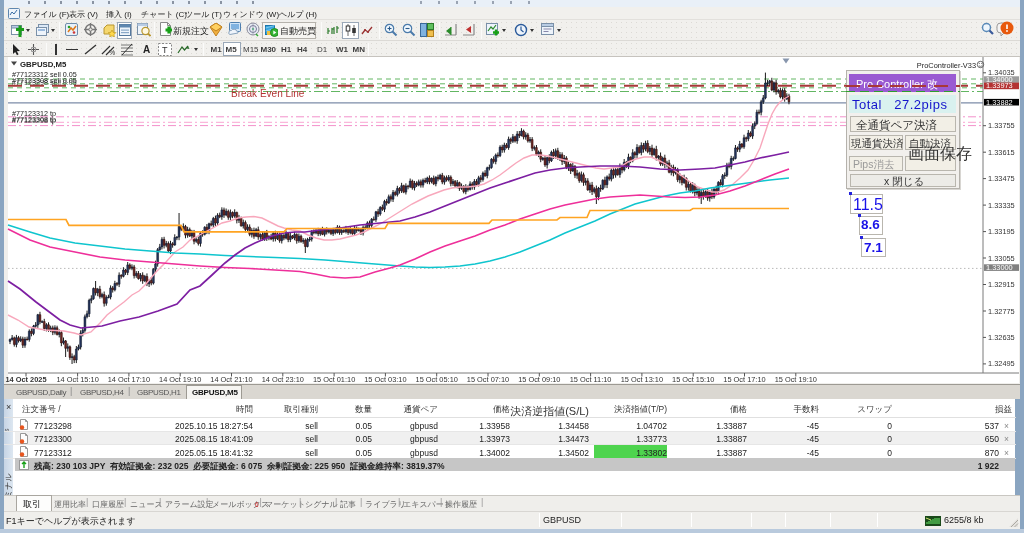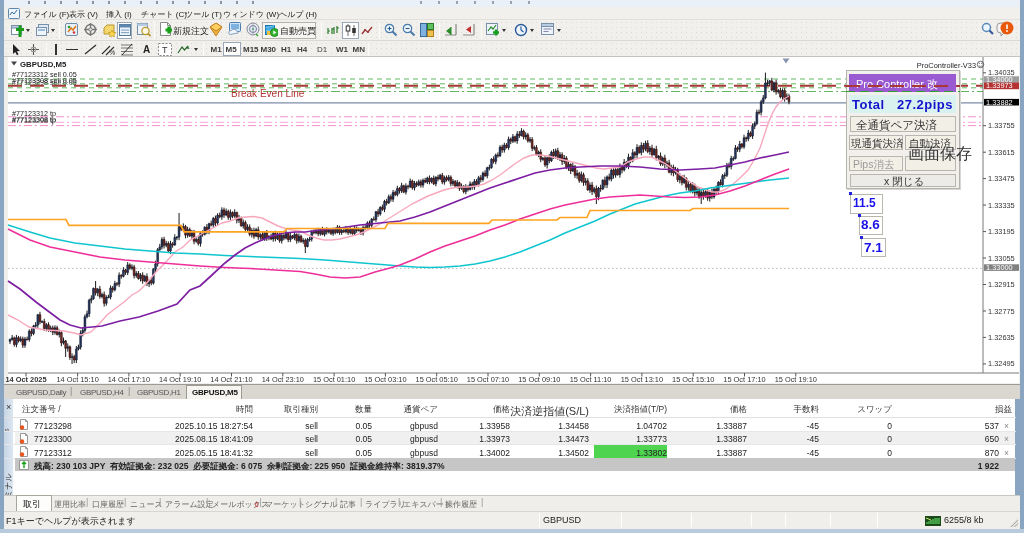--- a/index.html
+++ b/index.html
@@ -204,21 +204,21 @@
   </svg>
 <svg class="abs" style="left:176px;top:43px" width="16" height="13" viewBox="0 0 16 13">
     <path d="M2 10l4-6 2.5 3L12 3" stroke="#2a6a2a" stroke-width="1.2" fill="none"></path>
     <path d="M12 3l1.5 3-3-0.5z" fill="#2a6a2a"></path>
   </svg>
 <div class="abs" style="left:194px;top:48px;border-left:2.5px solid transparent;border-right:2.5px solid transparent;border-top:3.5px solid #333"></div>
 <div class="tb-sep" style="left:203px;top:43px;height:13px"></div>
 <div class="txt" style="left:210.5px;top:44.5px;font-size:8px;font-weight:bold;color:#3c3c3c">M1</div>
 <div class="abs" style="left:222.5px;top:41.5px;width:18px;height:14.5px;background:#fdfdfd;border:1px solid #9aa8b8"></div>
 <div class="txt" style="left:225.5px;top:44.5px;font-size:8px;font-weight:bold;color:#3c3c3c">M5</div>
-<div class="txt" style="left:243px;top:44.5px;font-size:8px;font-weight:bold;color:#3c3c3c">M15</div>
+<div class="txt" style="left:243px;top:44.5px;font-size:8px;font-weight:normal;color:#3c3c3c">M15</div>
 <div class="txt" style="left:260.5px;top:44.5px;font-size:8px;font-weight:bold;color:#3c3c3c">M30</div>
 <div class="txt" style="left:281px;top:44.5px;font-size:8px;font-weight:bold;color:#3c3c3c">H1</div>
 <div class="txt" style="left:297px;top:44.5px;font-size:8px;font-weight:bold;color:#3c3c3c">H4</div>
 <div class="txt" style="left:317px;top:44.5px;font-size:8px;font-weight:normal;color:#3c3c3c">D1</div>
 <div class="txt" style="left:336px;top:44.5px;font-size:8px;font-weight:bold;color:#3c3c3c">W1</div>
 <div class="txt" style="left:352.5px;top:44.5px;font-size:8px;font-weight:bold;color:#3c3c3c">MN</div>
 <div class="tb-sep" style="left:368px;top:43px;height:13px"></div>
 <svg width="1024" height="533" viewBox="0 0 1024 533" style="position:absolute;left:0;top:0">
 <rect x="8" y="57" width="1011" height="326" fill="#ffffff"></rect>
 <line x1="8" y1="268.4" x2="983" y2="268.4" stroke="#b9b9b9" stroke-width="1" stroke-dasharray="1.5,2.5"></line>
@@ -322,39 +322,39 @@
 <text x="976" y="67.5" text-anchor="end" font-family="'Liberation Sans',sans-serif" font-size="7.4" fill="#222">ProController-V33</text>
 <circle cx="980.5" cy="64.5" r="3.2" fill="none" stroke="#555" stroke-width="0.9"></circle>
 <circle cx="979.3" cy="63.6" r="0.5" fill="#555"></circle>
     <circle cx="981.7" cy="63.6" r="0.5" fill="#555"></circle>
 <path d="M979 65.8q1.5 1.2 3 0" stroke="#555" stroke-width="0.7" fill="none"></path>
 </svg>
 <div class="abs" style="left:846px;top:70px;width:114px;height:119px;background:#f2f0ed;border:1px solid #b5b2ac;box-shadow:1px 1px 0 #d8d6d2"></div>
 <div class="abs" style="left:849px;top:74px;width:107px;height:18px;background:#9a5ad2"></div>
 <div class="txt" style="left:856px;top:77px;font-size:11px;color:#fff">Pro Controller 改</div>
 <div class="abs" style="left:849px;top:95px;width:107px;height:18px;background:#d9f1ef"></div>
-<div class="txt" style="left:852px;top:96.5px;font-size:13px;font-weight:bold;letter-spacing:0.5px;color:#1414cc">Total&nbsp;&nbsp; 27.2pips</div>
+<div class="txt" style="left:852px;top:96.5px;font-size:13px;font-weight:normal;letter-spacing:0.5px;color:#1414cc">Total&nbsp;&nbsp; 27.2pips</div>
 <div class="abs" style="left:849.5px;top:116px;width:106px;height:15.5px;background:#f2efe6;border:1px solid #b9b6ae"></div>
 <div class="txt" style="left:856px;top:117.5px;font-size:11.5px;color:#333">全通貨ペア決済</div>
 <div class="abs" style="left:848.5px;top:135px;width:54px;height:15px;background:#f2efe6;border:1px solid #b9b6ae"></div>
 <div class="txt" style="left:851px;top:137px;font-size:10.5px;color:#333">現通貨決済</div>
 <div class="abs" style="left:905px;top:135px;width:50.5px;height:15px;background:#f2efe6;border:1px solid #b9b6ae"></div>
 <div class="txt" style="left:909px;top:137px;font-size:10.5px;color:#333">自動決済</div>
 <div class="abs" style="left:848.5px;top:156px;width:54px;height:15px;background:#f2efe6;border:1px solid #b9b6ae"></div>
 <div class="txt" style="left:853px;top:158px;font-size:10.5px;color:#999">Pips消去</div>
 <div class="abs" style="left:905px;top:156px;width:50.5px;height:15px;background:#f2efe6;border:1px solid #b9b6ae"></div>
 <div class="txt" style="left:908px;top:144px;font-size:16px;color:#333">画面保存</div>
 <div class="abs" style="left:849.5px;top:173.5px;width:106px;height:13.5px;background:#ecebe7;border:1px solid #b9b6ae"></div>
 <div class="txt" style="left:884px;top:175px;font-size:10.5px;color:#333">x 閉じる</div>
 
 <div class="abs" style="left:846px;top:84.7px;width:114px;height:2.2px;background:repeating-linear-gradient(90deg,#a83838 0 14px,transparent 14px 22px)"></div>
 <div class="abs" style="left:846px;top:91px;width:114px;height:1px;background:repeating-linear-gradient(90deg,#2f9e2f 0 9px,transparent 9px 14px)"></div>
 
 <div class="abs" style="left:850px;top:194px;width:33px;height:19.5px;background:#fff;border:1px solid #b9b6ae"></div>
-<div class="txt" style="left:853px;top:195.5px;font-size:12px;font-weight:bold;color:#1a12e8">11.5</div>
+<div class="txt" style="left:853px;top:195.5px;font-size:16px;font-weight:normal;color:#1a12e8">11.5</div>
 <div class="abs" style="left:858.5px;top:215.5px;width:24px;height:19px;background:#fff;border:1px solid #b9b6ae"></div>
 <div class="txt" style="left:861px;top:217px;font-size:13.5px;font-weight:bold;color:#1a12e8">8.6</div>
 <div class="abs" style="left:861px;top:237.5px;width:25px;height:19.5px;background:#fff;border:1px solid #b9b6ae"></div>
 <div class="txt" style="left:864px;top:239.5px;font-size:13.5px;font-weight:bold;color:#1a12e8">7.1</div>
 <div class="abs" style="left:849px;top:192px;width:3px;height:3px;background:#2222dd"></div>
 <div class="abs" style="left:857.5px;top:213.5px;width:3px;height:3px;background:#2222dd"></div>
 <div class="abs" style="left:860px;top:235.5px;width:3px;height:3px;background:#2222dd"></div>
 
 <div class="abs" style="left:4px;top:384px;width:1016px;height:15px;background:#dad7d1;border-top:1px solid #9d9a93"></div>
 <div class="abs" style="left:186px;top:384.5px;width:56px;height:15px;background:#f6f5f2;border:1px solid #9d9a93;border-bottom:none"></div>

